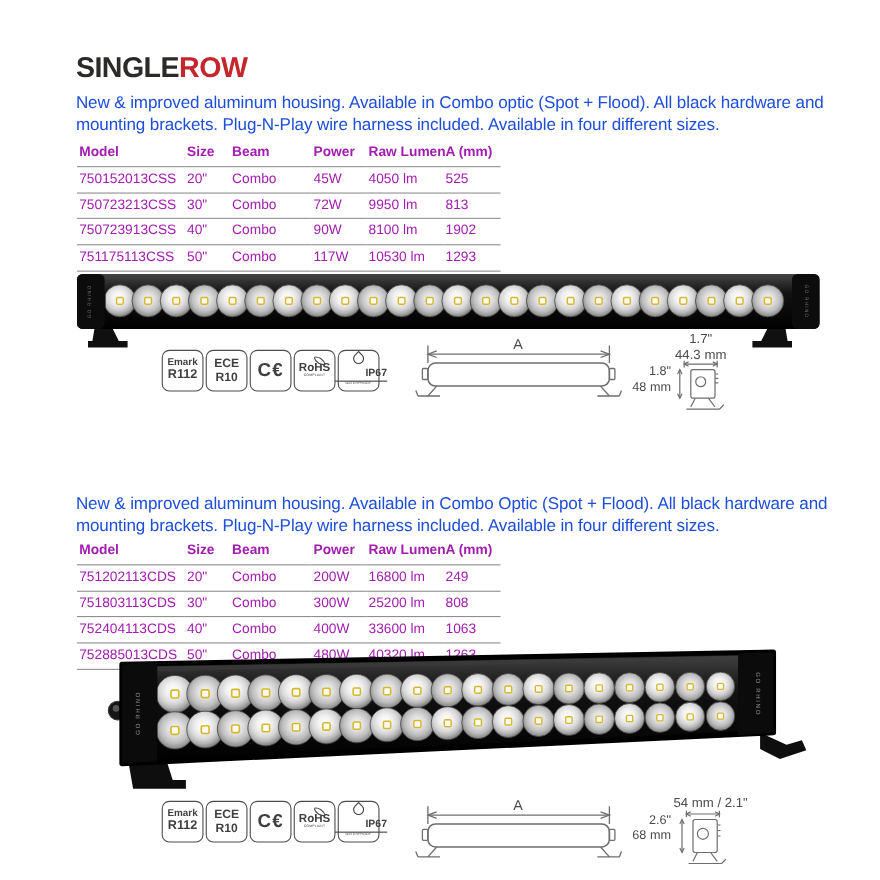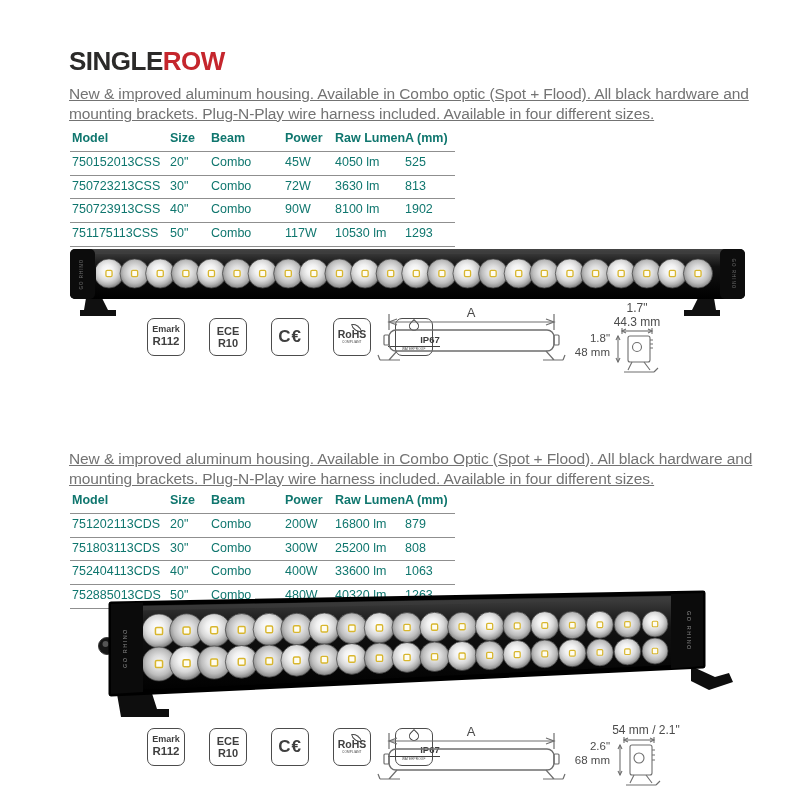--- a/index.html
+++ b/index.html
@@ -6,30 +6,30 @@
   #app{position:relative;width:800px;height:800px;background:#fff;overflow:hidden;
        font-family:"Liberation Sans",sans-serif;color:#3b3b3b;}
   .abs{position:absolute;}
 
   
   .sec-heading{position:absolute;font-size:26px;font-weight:bold;letter-spacing:-0.5px;line-height:1;}
   .t-dark{color:#2b2a29;}
   .t-red{color:#c5262d;}
 
   
-  .desc{position:absolute;width:694px;font-size:15.5px;line-height:1.3;color:#737373;letter-spacing:-0.1px;text-decoration:underline;}
+  .desc{position:absolute;width:694px;font-size:15.5px;line-height:1.3;color:#1d4ed8;letter-spacing:-0.1px;}
 
   
   .spec-table{position:absolute;display:grid;grid-template-columns:98px 41px 74px 50px 70px 52px;
-              font-size:12.5px;color:#0f766e;}
+              font-size:12.5px;color:#a21caf;}
   .spec-table .cell{border-bottom:1px solid #8f8f8f;padding:4px 0 5px 2px;line-height:1.1;white-space:nowrap;}
   .spec-table .head{font-weight:bold;padding-top:3px;}
 
   
-  .badge-row{position:absolute;display:flex;gap:24px;}
+  .badge-row{position:absolute;display:flex;gap:2px;}
   .badge{box-sizing:border-box;width:38px;height:38px;border:1.6px solid #4c4c4c;border-radius:7px;
          display:flex;flex-direction:column;align-items:center;justify-content:center;
          background:#fff;color:#3f3f3f;text-align:center;}
   .badge .b1{font-size:9px;font-weight:bold;line-height:1.1;}
   .badge .b2{font-size:11.5px;font-weight:bold;line-height:1.15;}
   .badge.ece .b1,.badge.ece .b2{font-size:11px;}
   .badge.ce .ce-mark{font-size:17px;font-weight:bold;letter-spacing:1px;}
   .badge.rohs{position:relative;}
   .badge.rohs .b1{font-size:10.5px;margin-top:1px;}
   .leaf{position:absolute;top:4px;left:18px;width:7px;height:8px;border:1.2px solid #454545;
@@ -67,21 +67,21 @@
       <div class="cell">750152013CSS</div>
       <div class="cell">20"</div>
       <div class="cell">Combo</div>
       <div class="cell">45W</div>
       <div class="cell">4050 lm</div>
       <div class="cell">525</div>
       <div class="cell">750723213CSS</div>
       <div class="cell">30"</div>
       <div class="cell">Combo</div>
       <div class="cell">72W</div>
-      <div class="cell">3630 lm</div>
+      <div class="cell">9950 lm</div>
       <div class="cell">813</div>
       <div class="cell">750723913CSS</div>
       <div class="cell">40"</div>
       <div class="cell">Combo</div>
       <div class="cell">90W</div>
       <div class="cell">8100 lm</div>
       <div class="cell">1902</div>
       <div class="cell">751175113CSS</div>
       <div class="cell">50"</div>
       <div class="cell">Combo</div>
@@ -252,21 +252,21 @@
       <div class="cell head">Size</div>
       <div class="cell head">Beam</div>
       <div class="cell head">Power</div>
       <div class="cell head">Raw Lumen</div>
       <div class="cell head">A (mm)</div>
       <div class="cell">751202113CDS</div>
       <div class="cell">20"</div>
       <div class="cell">Combo</div>
       <div class="cell">200W</div>
       <div class="cell">16800 lm</div>
-      <div class="cell">879</div>
+      <div class="cell">249</div>
       <div class="cell">751803113CDS</div>
       <div class="cell">30"</div>
       <div class="cell">Combo</div>
       <div class="cell">300W</div>
       <div class="cell">25200 lm</div>
       <div class="cell">808</div>
       <div class="cell">752404113CDS</div>
       <div class="cell">40"</div>
       <div class="cell">Combo</div>
       <div class="cell">400W</div>

